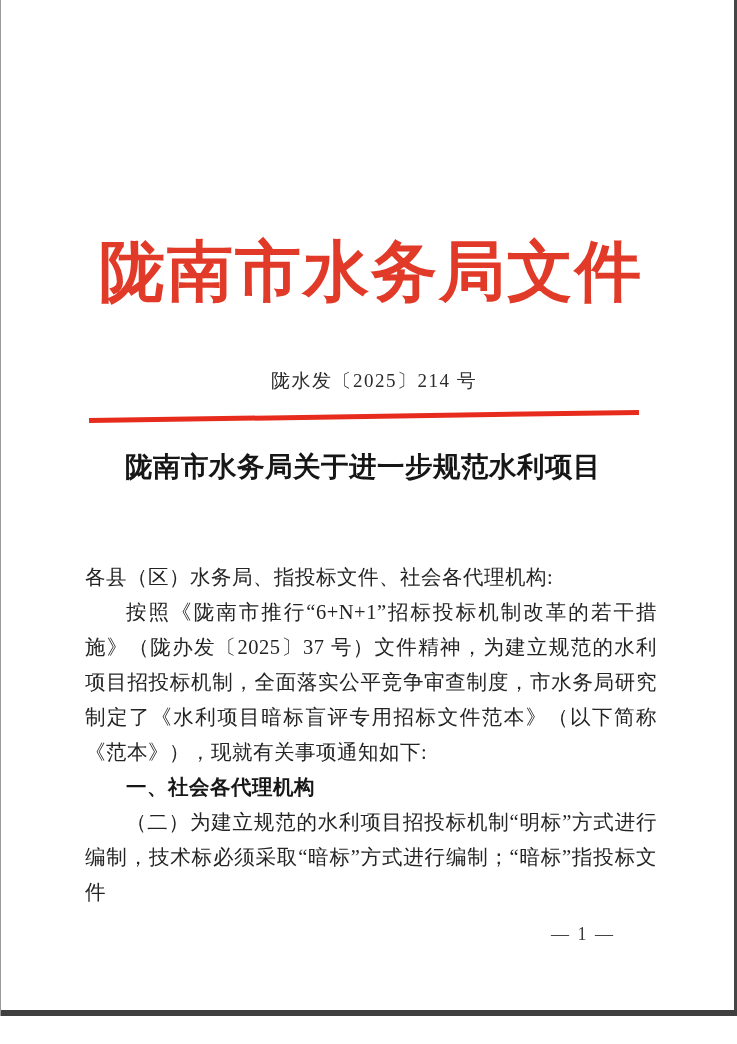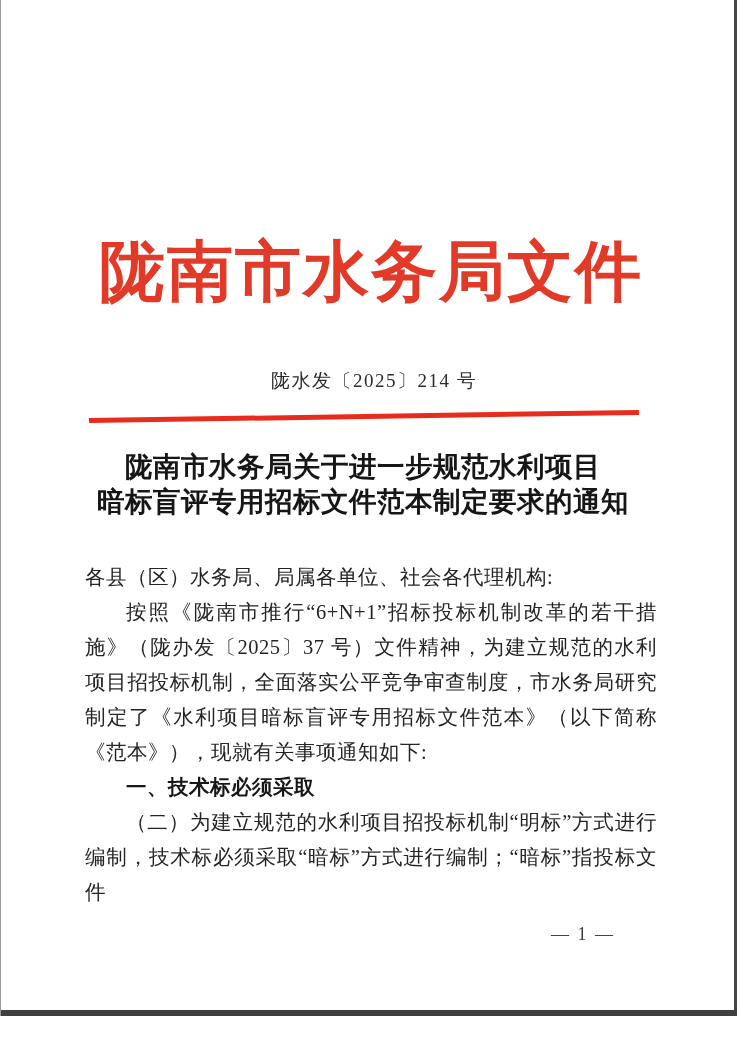--- a/index.html
+++ b/index.html
@@ -98,27 +98,26 @@
 <div class="page">
 
   <div class="agency-header">陇南市水务局文件</div>
 
   <div class="doc-number">陇水发〔2025〕214 号</div>
 
   <div class="red-rule"></div>
 
   <div class="doc-title">
     <div>陇南市水务局关于进一步规范水利项目</div>
-    <div>暗标盲评专用招标文件范本制定要求的通知</div>
   </div>
 
   <div class="body-text">
-    <p class="para no-indent">各县（区）水务局、局属各单位、社会各代理机构:</p>
+    <p class="para no-indent">各县（区）水务局、指投标文件、社会各代理机构:</p>
     <p class="para">按照《陇南市推行“6+N+1”招标投标机制改革的若干措施》（陇办发〔2025〕37 号）文件精神，为建立规范的水利项目招投标机制，全面落实公平竞争审查制度，市水务局研究制定了《水利项目暗标盲评专用招标文件范本》（以下简称《范本》），现就有关事项通知如下:</p>
-    <p class="para bold-head">一、技术标必须采取</p>
+    <p class="para bold-head">一、社会各代理机构</p>
     <p class="para">（二）为建立规范的水利项目招投标机制“明标”方式进行编制，技术标必须采取“暗标”方式进行编制；“暗标”指投标文件</p>
   </div>
 
   <div class="page-number">— 1 —</div>
 
   <div class="edge-right"></div>
   <div class="edge-bottom"></div>
 
 </div>
 

